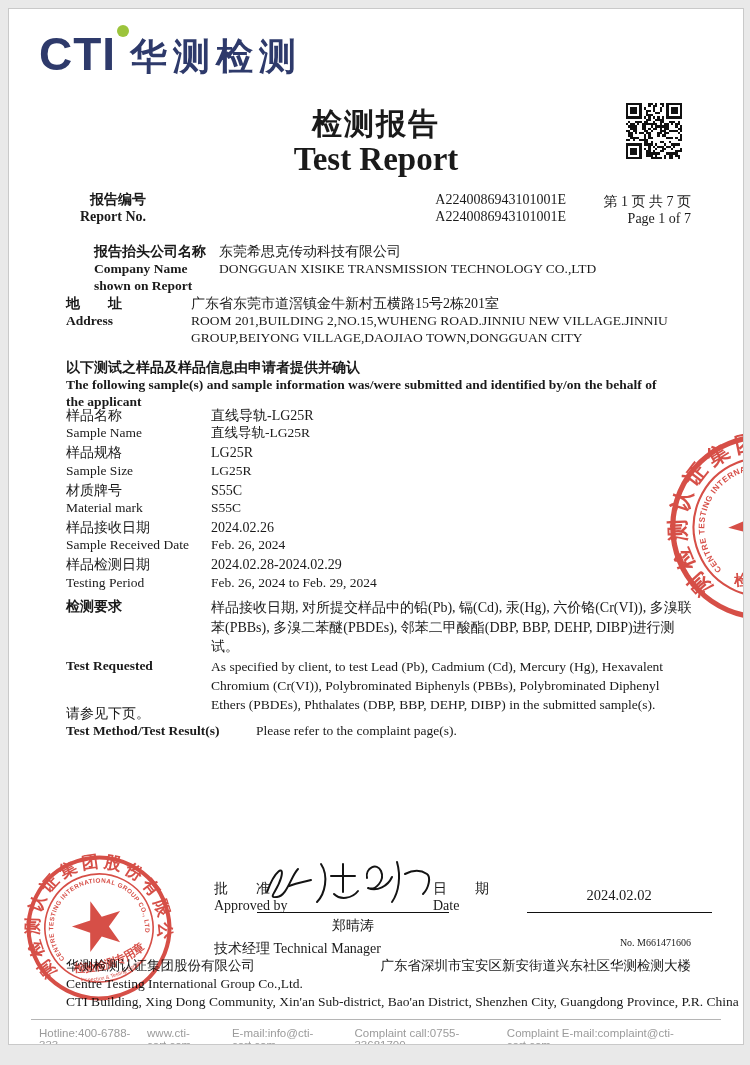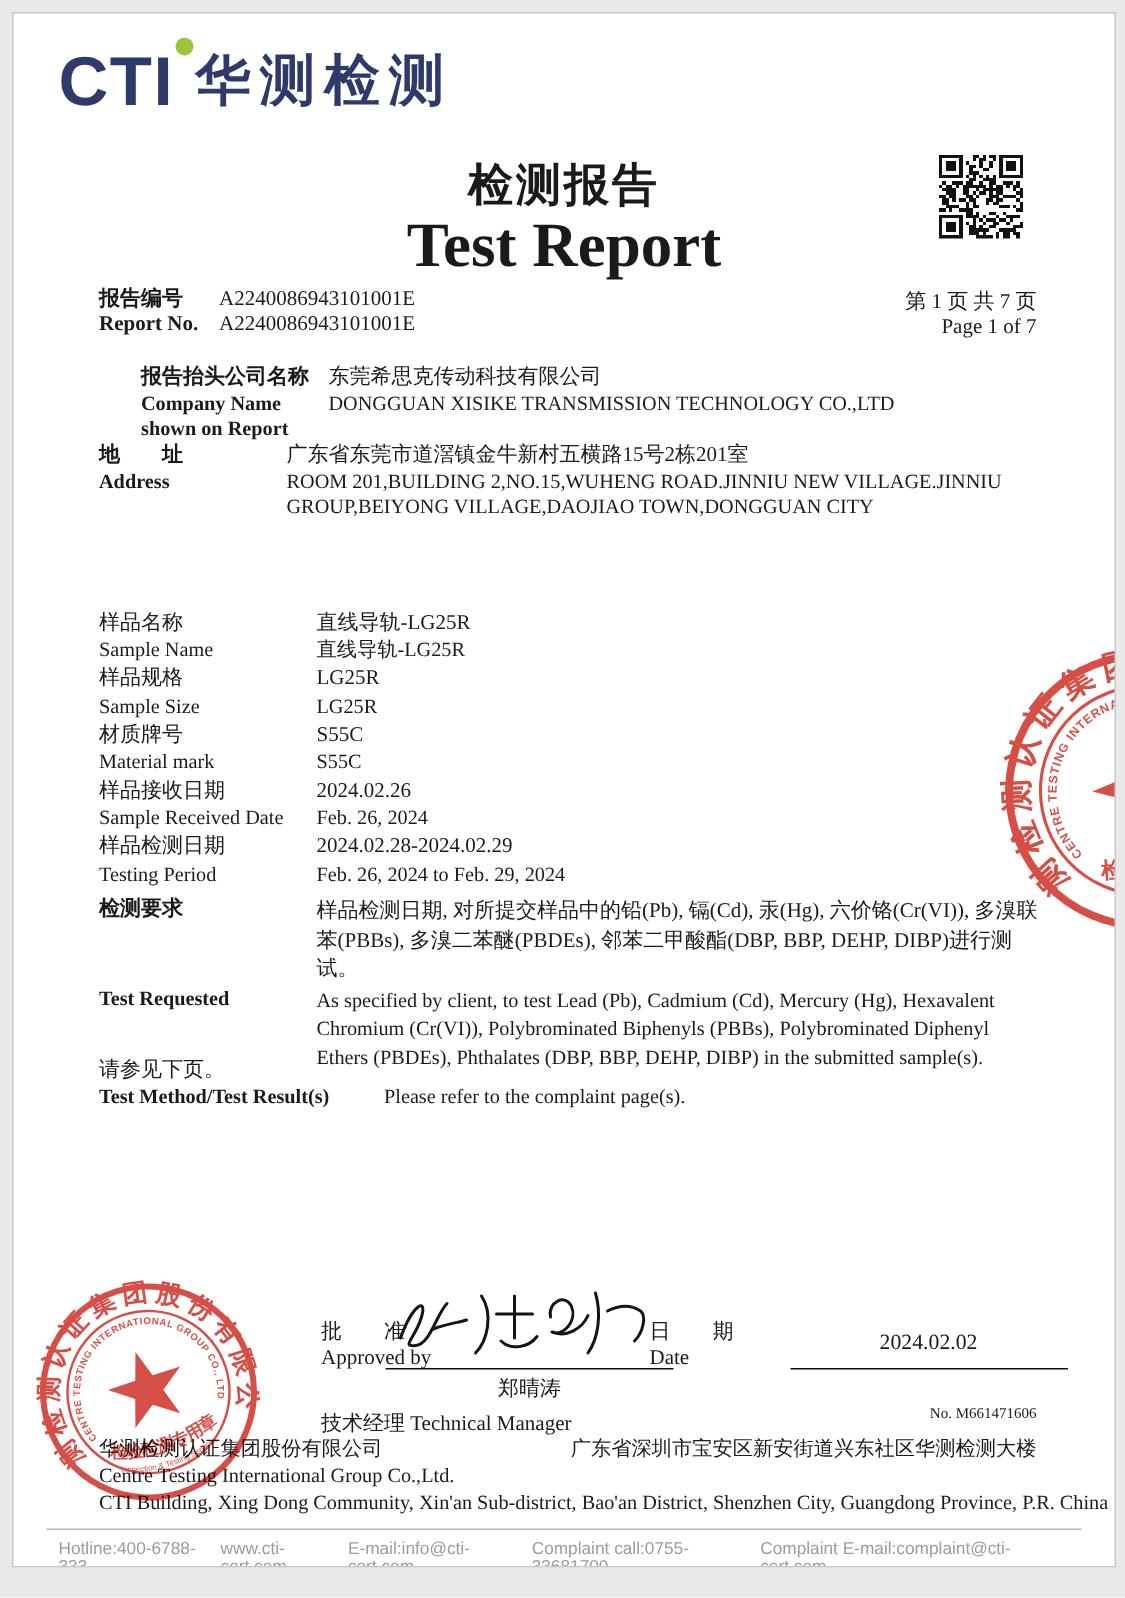--- a/index.html
+++ b/index.html
@@ -9,40 +9,40 @@
     font-family:"Liberation Serif","DejaVu Serif",serif;
     color:#1a1a1a;
     -webkit-font-smoothing:antialiased;
   }
   .page{
     position:absolute;left:8px;top:8px;width:734px;height:1035px;
     background:#ffffff;border:1px solid #c9c9c9;overflow:hidden;
   }
   .abs{position:absolute;}
   
-  .logo{left:30px;top:22px;display:flex;align-items:center;font-family:"Liberation Sans","DejaVu Sans",sans-serif;}
+  .logo{left:30px;top:22px;display:flex;align-items:flex-end;font-family:"Liberation Sans","DejaVu Sans",sans-serif;}
   .cti{font-size:46px;font-weight:900;letter-spacing:1px;color:#2e3a6b;line-height:1;position:relative;}
   .cti .dot{position:absolute;left:78px;top:-6px;width:12px;height:12px;border-radius:50%;background:#9cc43c;}
   .logo-cn{font-size:37px;font-weight:800;color:#2e3a6b;letter-spacing:6px;margin-left:14px;line-height:1;padding-bottom:2px;}
   
   .title-block{left:0;right:0;top:98px;text-align:center;line-height:1.12;}
   .title-zh{font-size:30px;font-weight:700;letter-spacing:2px;}
-  .title-en{font-size:42px;font-weight:700;}
+  .title-en{font-size:33px;font-weight:700;}
   
   .qr{left:617px;top:94px;width:56px;height:56px;}
   
   .pageinfo{right:52px;top:184px;text-align:right;font-size:14px;line-height:17px;}
   
   .kv{display:grid;grid-template-columns:125px 1fr;}
   .kv145{grid-template-columns:145px 1fr;}
   .kv190{grid-template-columns:190px 1fr;}
   .b{font-weight:700;}
   .fs14{font-size:14px;line-height:17px;}
   .fs13{font-size:13.5px;line-height:17px;}
-  .row-report{left:57px;top:182px;width:500px;}
+  .row-report{left:57px;top:182px;width:500px;text-align:right;}
   .row-report .kv{grid-template-columns:80px 1fr;}
   .row-company{left:57px;top:234px;width:620px;margin-left:28px;}
   .row-address{left:57px;top:286px;width:640px;}
   .row-address .wrap{width:500px;}
   .declaration{left:57px;top:350px;width:620px;}
   .decl-en{width:600px;}
   .samples{left:57px;top:398px;width:620px;}
   .srow{margin-bottom:2.5px;}
   .srow .kv{line-height:17.4px;}
   .req{left:57px;top:589px;width:630px;}
@@ -352,20 +352,24 @@
         <div class="fs14 b">地　　址</div>
         <div class="fs13 b">Address</div>
       </span>
       <span>
         <div class="fs14">广东省东莞市道滘镇金牛新村五横路15号2栋201室</div>
         <div class="fs13 wrap">ROOM 201,BUILDING 2,NO.15,WUHENG ROAD.JINNIU NEW VILLAGE.JINNIU GROUP,BEIYONG VILLAGE,DAOJIAO TOWN,DONGGUAN CITY</div>
       </span>
     </div>
   </div>
 
+  <div class="abs declaration">
+    <div class="fs14 b">以下测试之样品及样品信息由申请者提供并确认</div>
+    <div class="fs13 b decl-en">The following sample(s) and sample information was/were submitted and identified by/on the behalf of the applicant</div>
+  </div>
 
   <div class="abs samples">
     <div class="srow">
       <div class="kv kv145 fs14">
           <span>样品名称</span>
           <span>直线导轨-LG25R</span>
         </div>
       <div class="kv kv145 fs13">
           <span>Sample Name</span>
           <span>直线导轨-LG25R</span>
@@ -409,21 +413,21 @@
       <div class="kv kv145 fs13">
           <span>Testing Period</span>
           <span>Feb. 26, 2024 to Feb. 29, 2024</span>
         </div>
     </div>
   </div>
 
   <div class="abs req">
     <div class="kv kv145">
       <span class="fs14 b">检测要求</span>
-      <span class="fs14 zh">样品检测日期, 对所提交样品中的铅(Pb), 镉(Cd), 汞(Hg), 六价铬(Cr(VI)), 多溴联苯(PBBs), 多溴二苯醚(PBDEs), 邻苯二甲酸酯(DBP, BBP, DEHP, DIBP)进行测试。</span>
+      <span class="fs14 zh">样品接收日期, 对所提交样品中的铅(Pb), 镉(Cd), 汞(Hg), 六价铬(Cr(VI)), 多溴联苯(PBBs), 多溴二苯醚(PBDEs), 邻苯二甲酸酯(DBP, BBP, DEHP, DIBP)进行测试。</span>
     </div>
     <div class="kv kv145">
       <span class="fs13 b">Test Requested</span>
       <span class="fs13 en">As specified by client, to test Lead (Pb), Cadmium (Cd), Mercury (Hg), Hexavalent Chromium (Cr(VI)), Polybrominated Biphenyls (PBBs), Polybrominated Diphenyl Ethers (PBDEs), Phthalates (DBP, BBP, DEHP, DIBP) in the submitted sample(s).</span>
     </div>
   </div>
 
   <div class="abs method">
     <div class="kv kv190 fs14">
         <span>请参见下页。</span>

